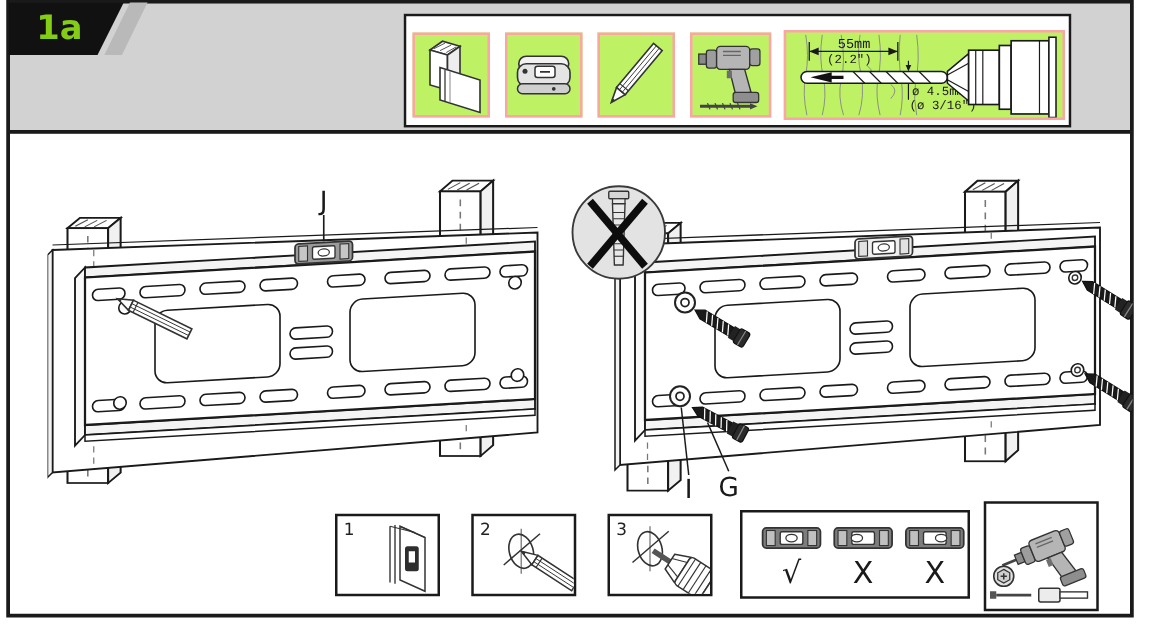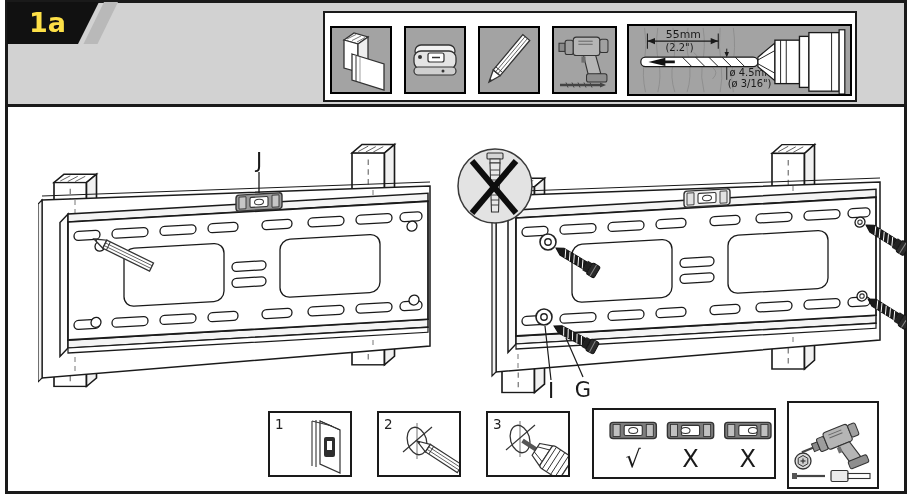--- a/index.html
+++ b/index.html
@@ -3,26 +3,26 @@
 <meta charset="utf-8">
 <style>
   html,body{margin:0;padding:0;background:#fff;}
   .page{position:relative;width:920px;height:502px;background:#fff;overflow:hidden;
         font-family:"DejaVu Sans","Liberation Sans",sans-serif;color:#1a1a1a;}
   .frame{position:absolute;left:5px;top:0;width:902px;height:494px;border:3px solid #1a1a1a;
          box-sizing:border-box;background:#fff;}
   .band{width:100%;height:101px;background:#d2d2d2;border-bottom:3px solid #1a1a1a;box-sizing:content-box;}
   .badge{position:absolute;left:7px;top:2px;width:92px;height:42px;background:#111;
          clip-path:polygon(0 0,100% 0,calc(100% - 21px) 100%,0 100%);
-         color:#fde047;font-size:27px;font-weight:bold;line-height:42px;padding-left:22px;box-sizing:border-box;}
+         color:#84cc16;font-size:27px;font-weight:bold;line-height:42px;padding-left:22px;box-sizing:border-box;}
   .stripe{position:absolute;left:104px;top:2px;width:14px;height:42px;background:#b9b9b9;
           transform:skewX(-26deg);transform-origin:top left;}
   .toolbar{position:absolute;left:323px;top:11px;width:534px;height:91px;background:#fff;
            border:2.5px solid #1a1a1a;box-sizing:border-box;}
-  .tbox{position:absolute;background:#a3a3a3;border:2px solid #000000;box-sizing:border-box;}
+  .tbox{position:absolute;background:#bef264;border:2px solid #fca5a5;box-sizing:border-box;font-family:Liberation Mono, monospace;}
   .tbox svg{display:block;width:100%;height:100%;}
   .fig{position:absolute;}
   .fb{position:absolute;background:#fff;border:2px solid #1a1a1a;box-sizing:border-box;}
   .fb svg{display:block;width:100%;height:100%;}
   .fb .num{position:absolute;left:5px;top:3px;font-size:13.5px;color:#222;}
   .lvl-row{position:absolute;left:592px;top:408px;width:184px;height:71px;background:#fff;
            border:2.5px solid #1a1a1a;box-sizing:border-box;}
   text{fill:#1a1a1a;}
 </style>
 </head>

